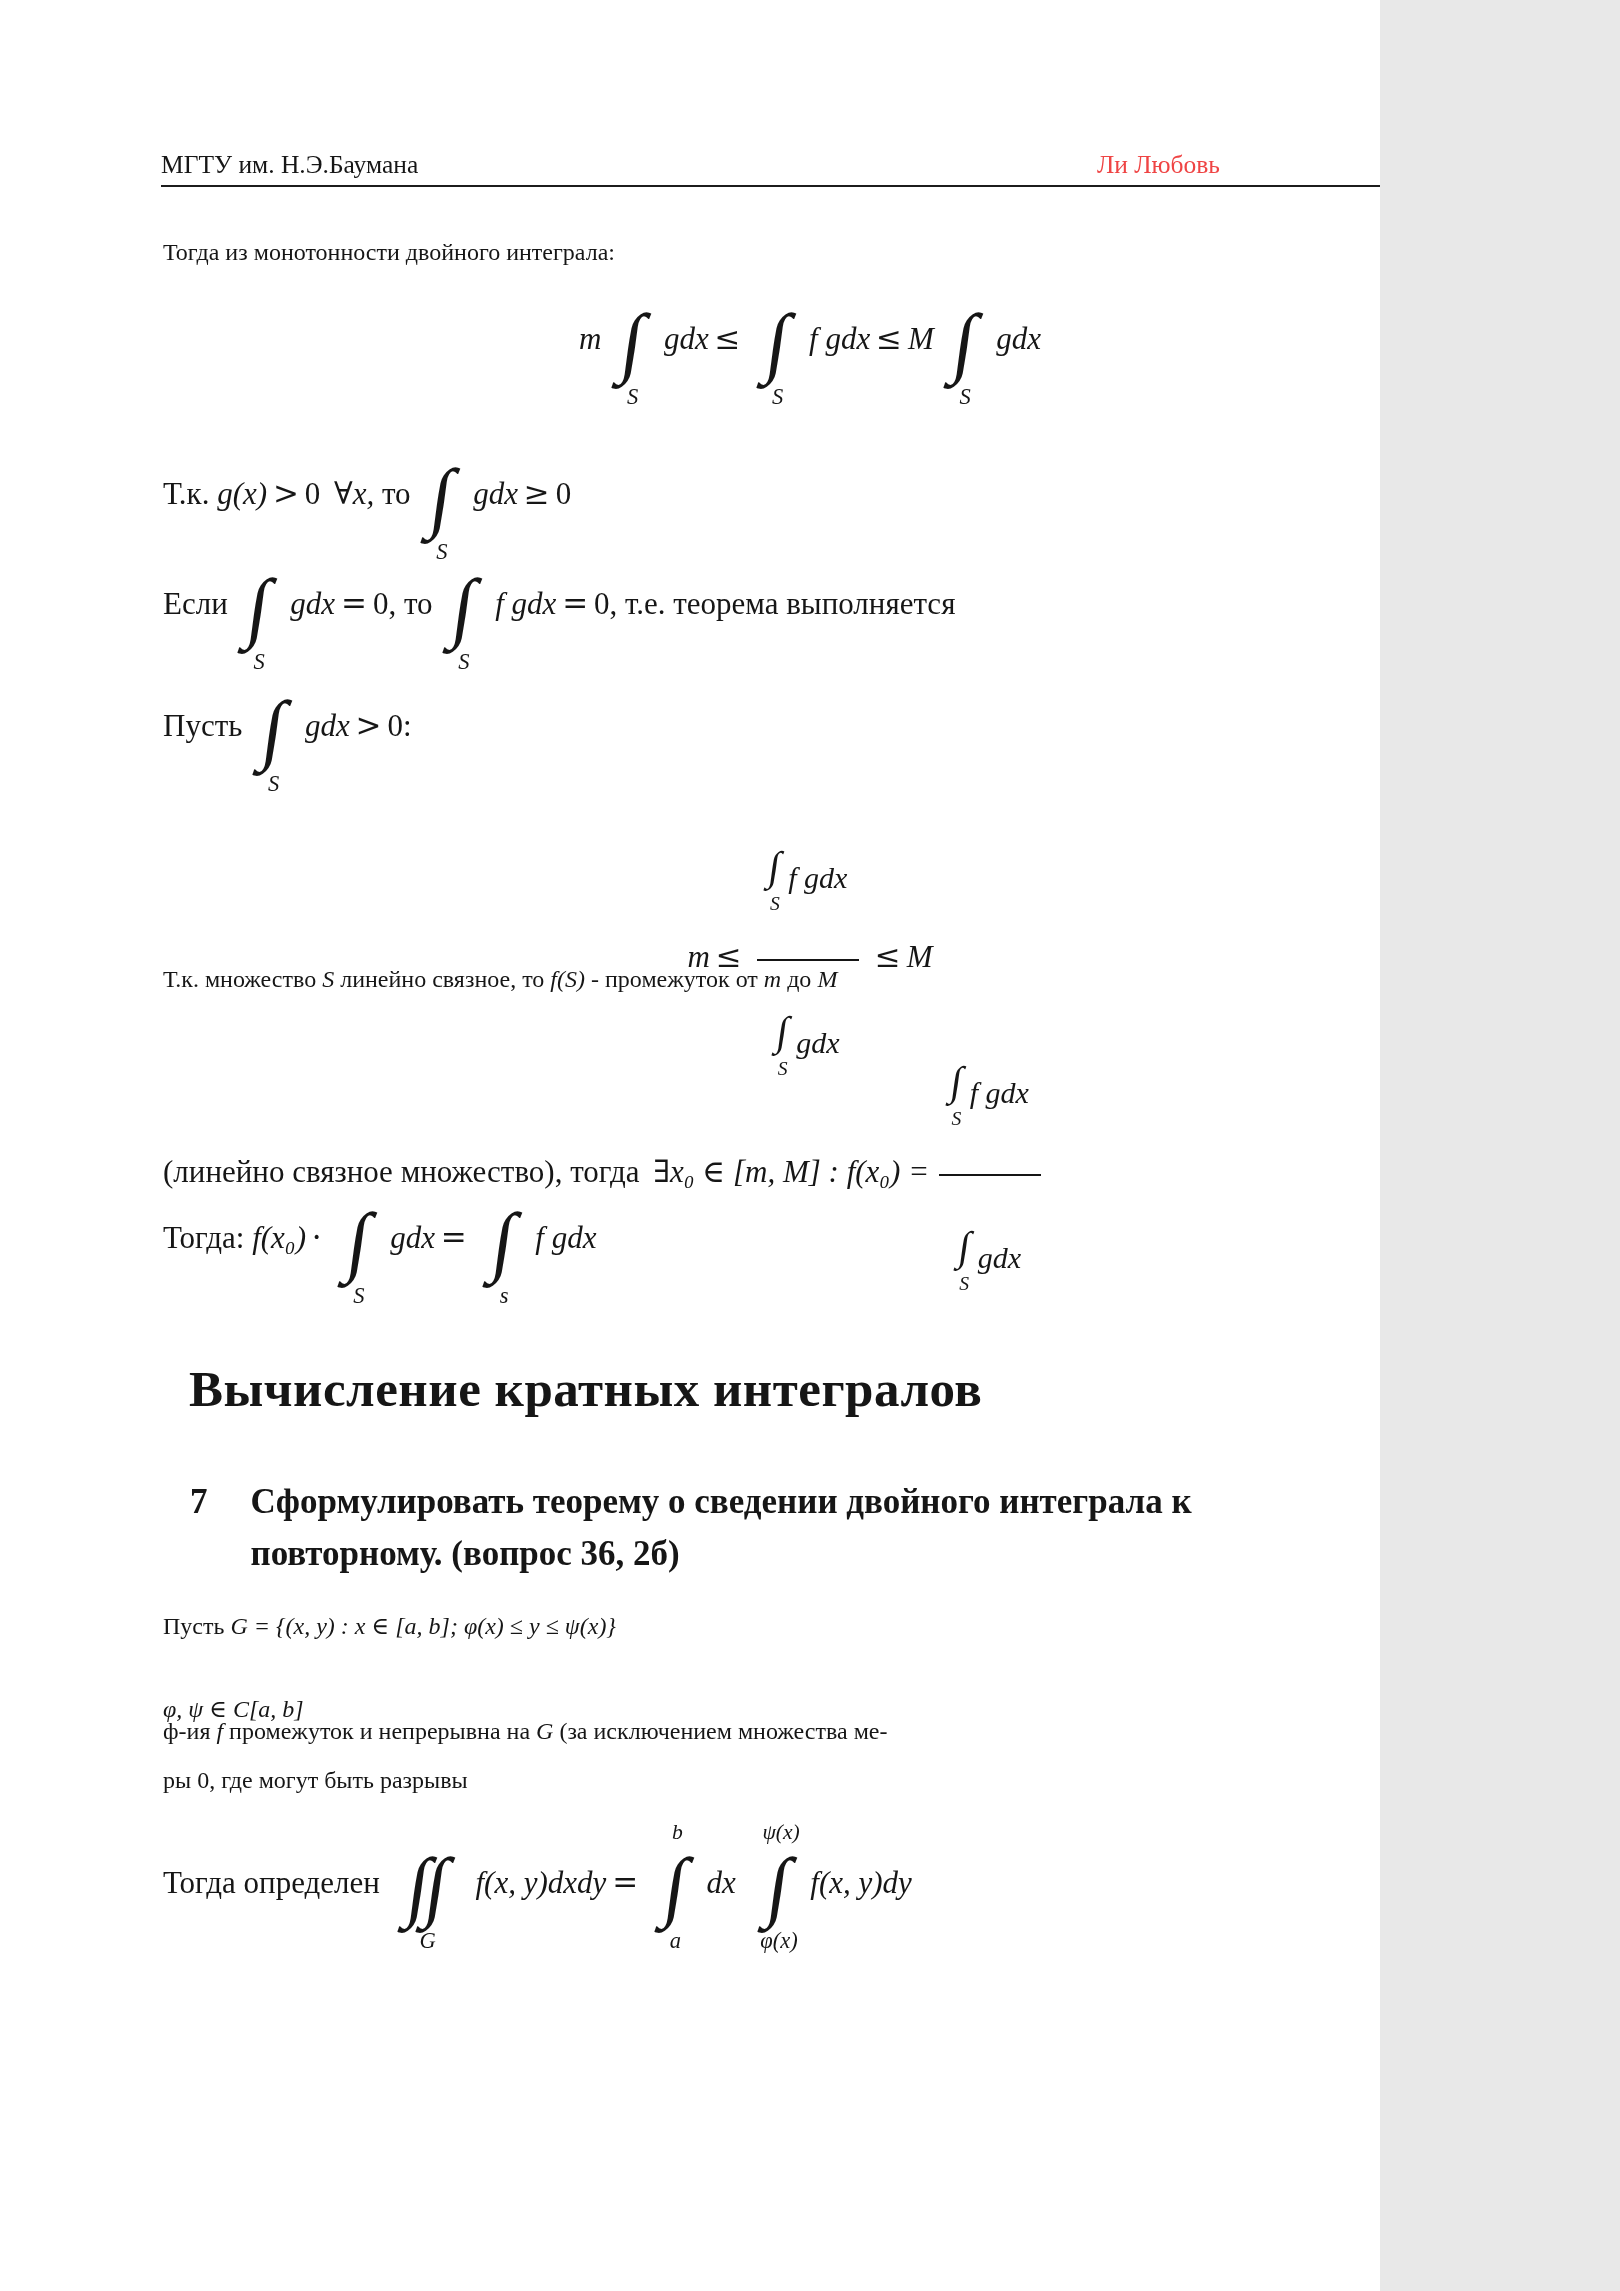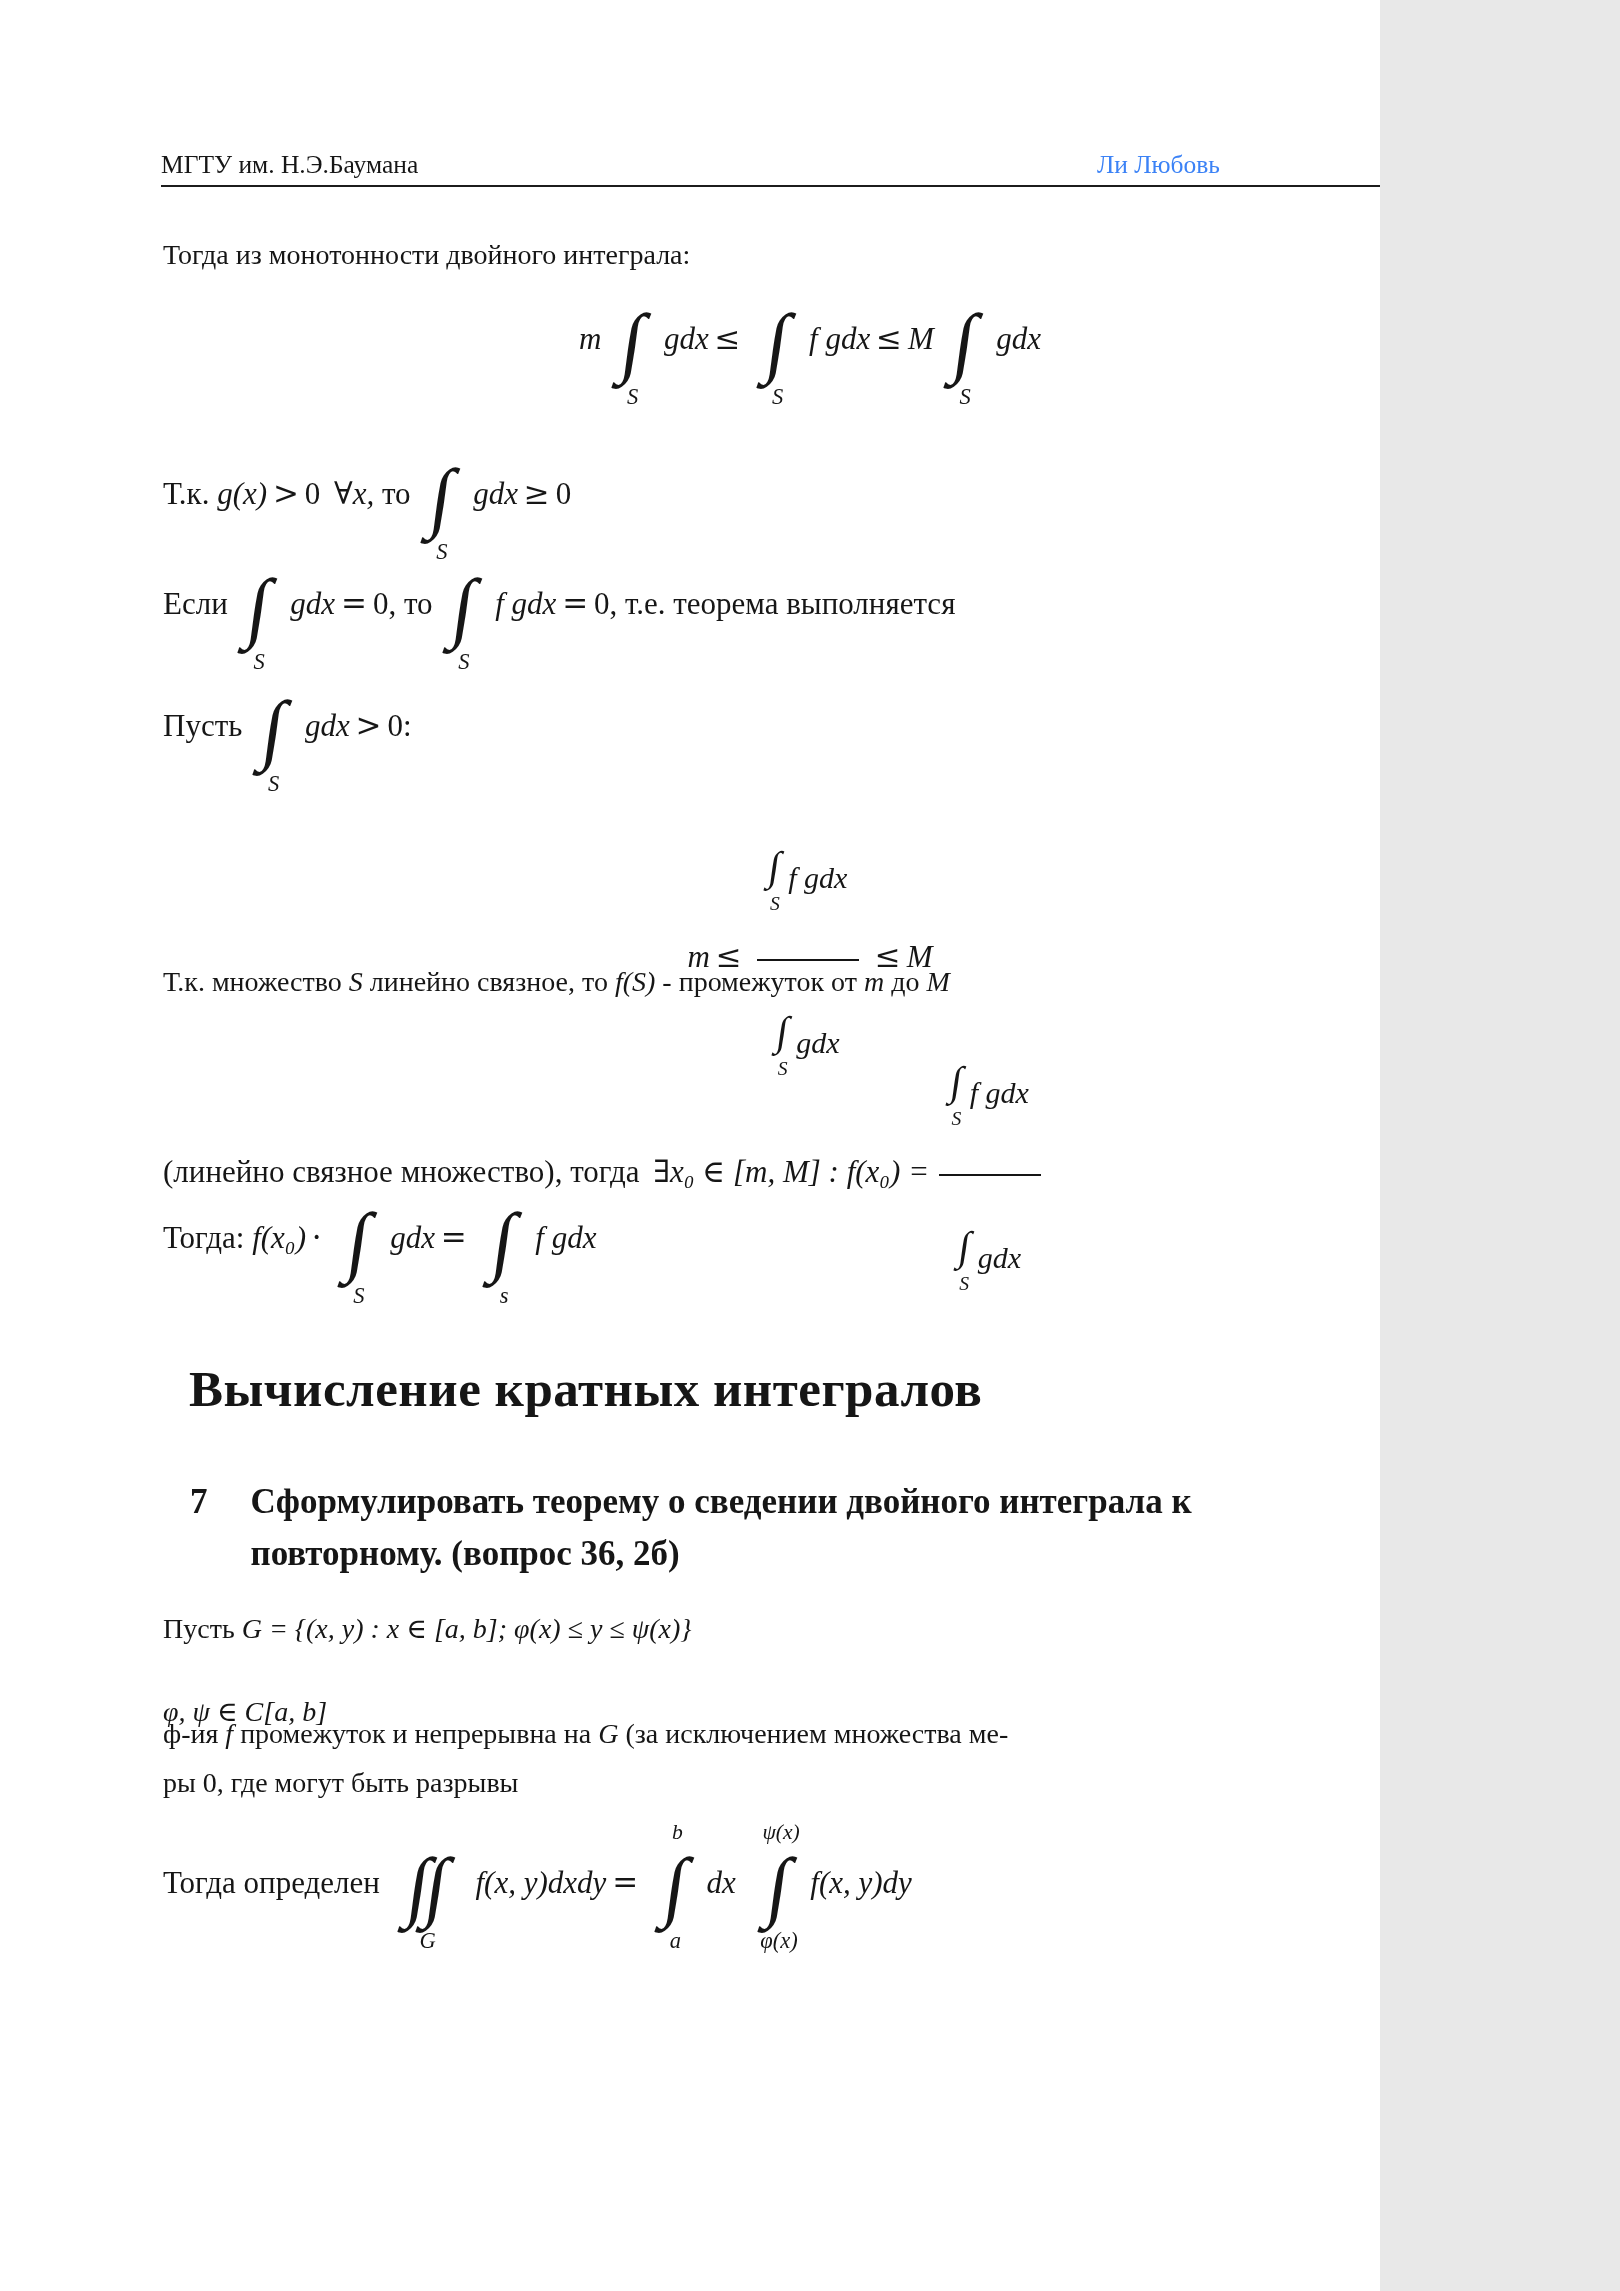--- a/index.html
+++ b/index.html
@@ -12,25 +12,25 @@
     overflow:hidden;
   }
   .abs{position:absolute;white-space:nowrap;}
   .rm{font-style:normal;}
   .it{font-style:italic;}
   .sym{font-family:"DejaVu Serif",serif;font-style:normal;padding:0 5.9px;}
   .sym.tight{padding:0 0 0 5.9px;}
 
   
   .hdr{font-size:25.5px;}
-  .hdr-right{color:#3b82f6;}
+  .hdr-right{color:#ef4444;}
   .hdr-rule{position:absolute;left:161px;top:185px;width:1301px;height:2px;background:#1c1c1c;}
 
   
-  .txt{font-size:28px;line-height:1.2;}
+  .txt{font-size:24px;line-height:1.2;}
 
   
   .mline{font-size:31px;line-height:112px;height:112px;}
   .fline{font-size:31px;line-height:157px;height:157px;}
   .center{left:0;width:1620px;text-align:center;}
 
   
   .dint{
     position:relative;display:inline-flex;align-items:center;justify-content:center;
     height:108px;width:43px;margin:0 9.8px;vertical-align:middle;

